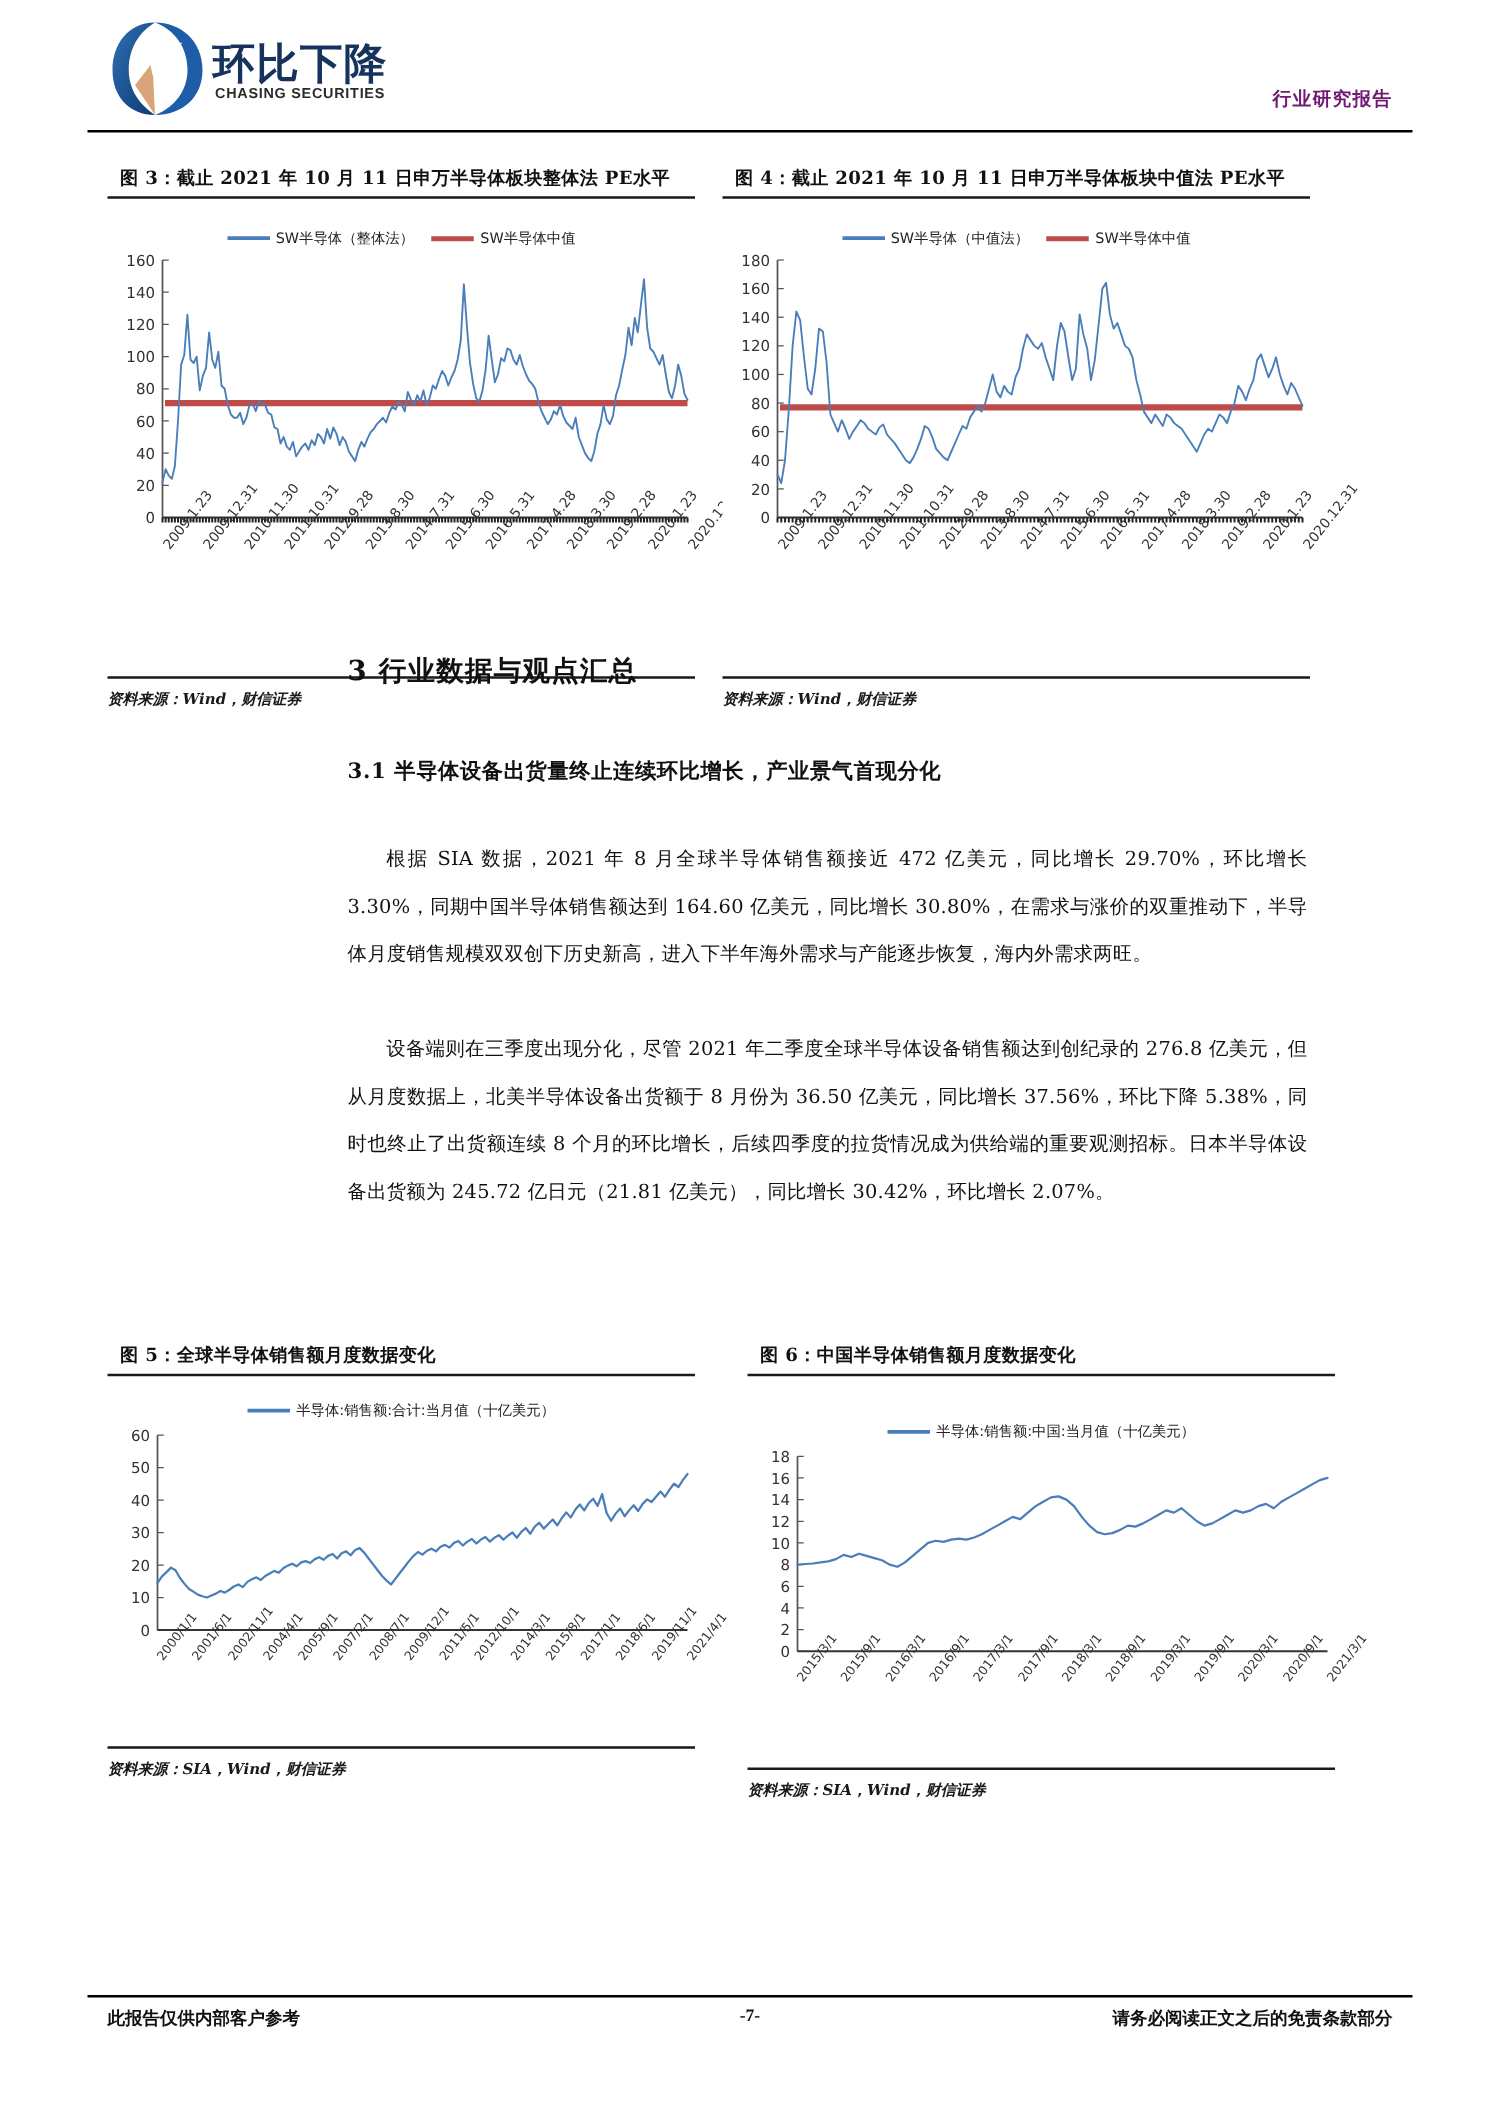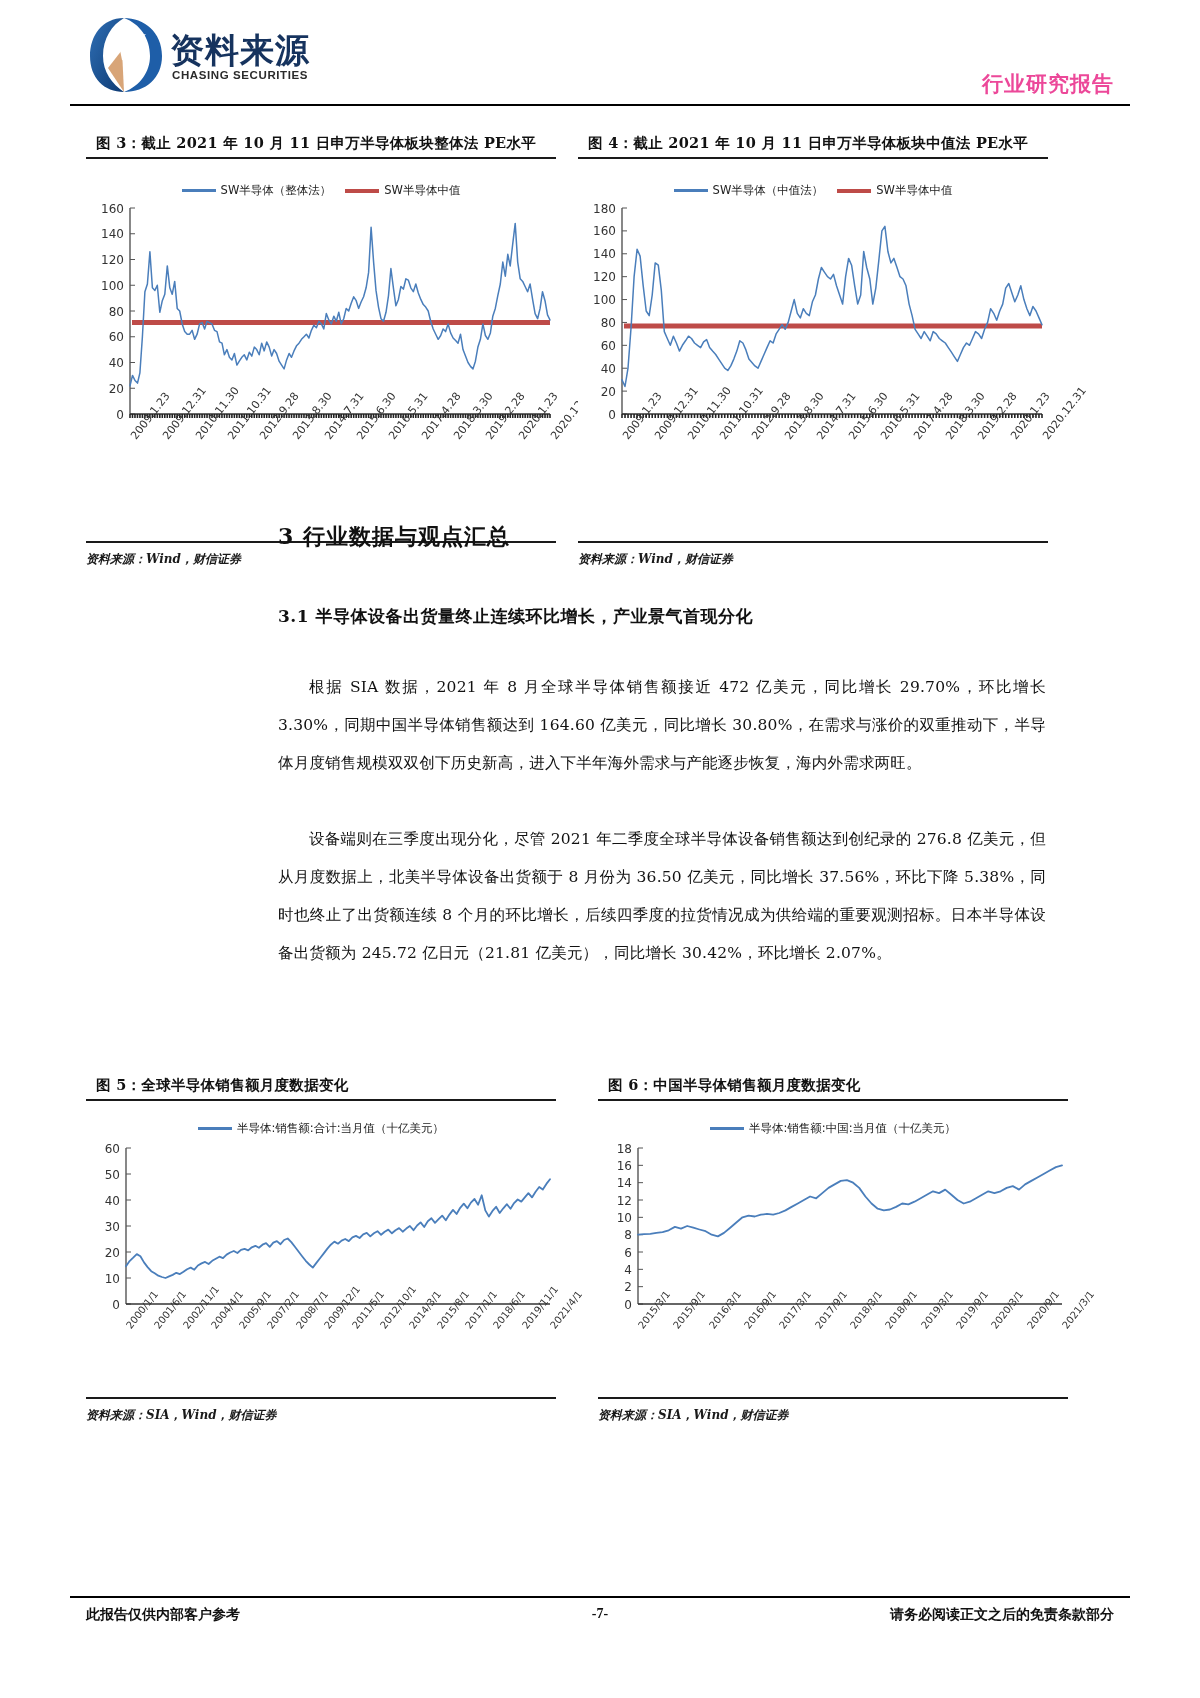--- a/index.html
+++ b/index.html
@@ -15,21 +15,21 @@
 
   
   .header{position:absolute;left:0;top:0;width:1200px;height:112px;}
   .logo{position:absolute;left:88px;top:14px;width:230px;height:84px;}
   .logo-mark{position:absolute;left:0;top:2px;width:76px;height:78px;}
   .logo-cn{position:absolute;left:82px;top:14px;font-family:"DejaVu Sans",sans-serif;
            font-weight:bold;font-size:34px;letter-spacing:1px;color:#16335e;}
   .logo-en{position:absolute;left:84px;top:55px;font-family:Liberation Sans, sans-serif;
            font-weight:bold;font-size:11.5px;letter-spacing:.6px;color:#2b2b2b;}
   .hdr-right{position:absolute;right:86px;top:70px;font-family:"DejaVu Serif",serif;
-             font-weight:bold;font-size:21px;color:#ec4899;letter-spacing:1px;}
+             font-weight:bold;font-size:15px;color:#701a75;letter-spacing:1px;}
   .hdr-rule{position:absolute;left:70px;top:104px;width:1060px;height:2px;background:#000;}
 
   
   .fig{position:absolute;}
   .fig-title{font-family:"DejaVu Serif",serif;font-weight:bold;font-size:14.5px;
              color:#111;line-height:25px;letter-spacing:.3px;padding-left:10px;}
   .fig-rule{height:2px;background:#1a1a1a;margin-top:2px;}
   .fig-body{position:relative;background:#fff;}
   .fig-src{font-family:"DejaVu Serif",serif;font-style:italic;font-weight:bold;
            font-size:12px;color:#1a1a1a;}
@@ -75,21 +75,21 @@
           <linearGradient id="lgB" x1="0" y1="0" x2="1" y2="1">
             <stop offset="0" stop-color="#2f6fb5"></stop>
               <stop offset="1" stop-color="#0d3a73"></stop>
           </linearGradient>
         </defs>
         <path d="M36 2 C14 2 2 20 2 40 C2 62 16 76 36 76 C24 68 15 56 15 40 C15 22 24 9 36 2 Z" fill="url(#lgB)"></path>
         <path d="M36 2 C56 2 74 16 74 40 C74 62 58 76 36 76 C52 70 62 56 62 40 C62 22 52 8 36 2 Z" fill="#1e5ea8"></path>
         <path d="M20 52 L34 34 L36 76 Z" fill="#d8a578"></path>
         <path d="M30 24 L58 18 L40 36 L58 52 L34 44 Z" fill="#ffffff"></path>
       </svg>
-      <div class="logo-cn">资料来源</div>
+      <div class="logo-cn">环比下降</div>
       <div class="logo-en">CHASING SECURITIES</div>
     </div>
     <div class="hdr-right">行业研究报告</div>
     <div class="hdr-rule"></div>
   </div>
 
   <div class="fig" style="left:86px;top:130px;width:470px;">
     <div class="fig-title">图 3：截止 2021 年 10 月 11 日申万半导体板块整体法 PE水平</div>
     <div class="fig-rule"></div>
 
@@ -581,21 +581,21 @@
 
     <div class="fig-srcrule" style="margin-top:26px;"></div>
     <div class="fig-src" style="margin-top:8px;">资料来源：SIA，Wind，财信证券</div>
   </div>
 
   <div class="fig" style="left:598px;top:1072px;width:470px;">
     <div class="fig-title">图 6：中国半导体销售额月度数据变化</div>
     <div class="fig-rule"></div>
 
     <div class="fig-body" style="height:250px;">
-      <div class="legend" style="margin-top:20px;">
+      <div class="legend" style="margin-top:37px;">
         <span class="legend-item">
           <span class="lg-swatch"></span>
           <span>半导体:销售额:中国:当月值（十亿美元）</span>
         </span>
       </div>
       <svg id="svg-fig6" width="470" height="180" style="display:block;margin-top:6px;">
           <text x="34" y="166.5" text-anchor="end" font-family="DejaVu Sans, sans-serif" font-size="12" fill="#333">0</text>
           <line x1="40" y1="162" x2="45" y2="162" stroke="#555" stroke-width="1"></line>
           <text x="34" y="149.16666666666666" text-anchor="end" font-family="DejaVu Sans, sans-serif" font-size="12" fill="#333">2</text>
           <line x1="40" y1="144.66666666666666" x2="45" y2="144.66666666666666" stroke="#555" stroke-width="1"></line>

